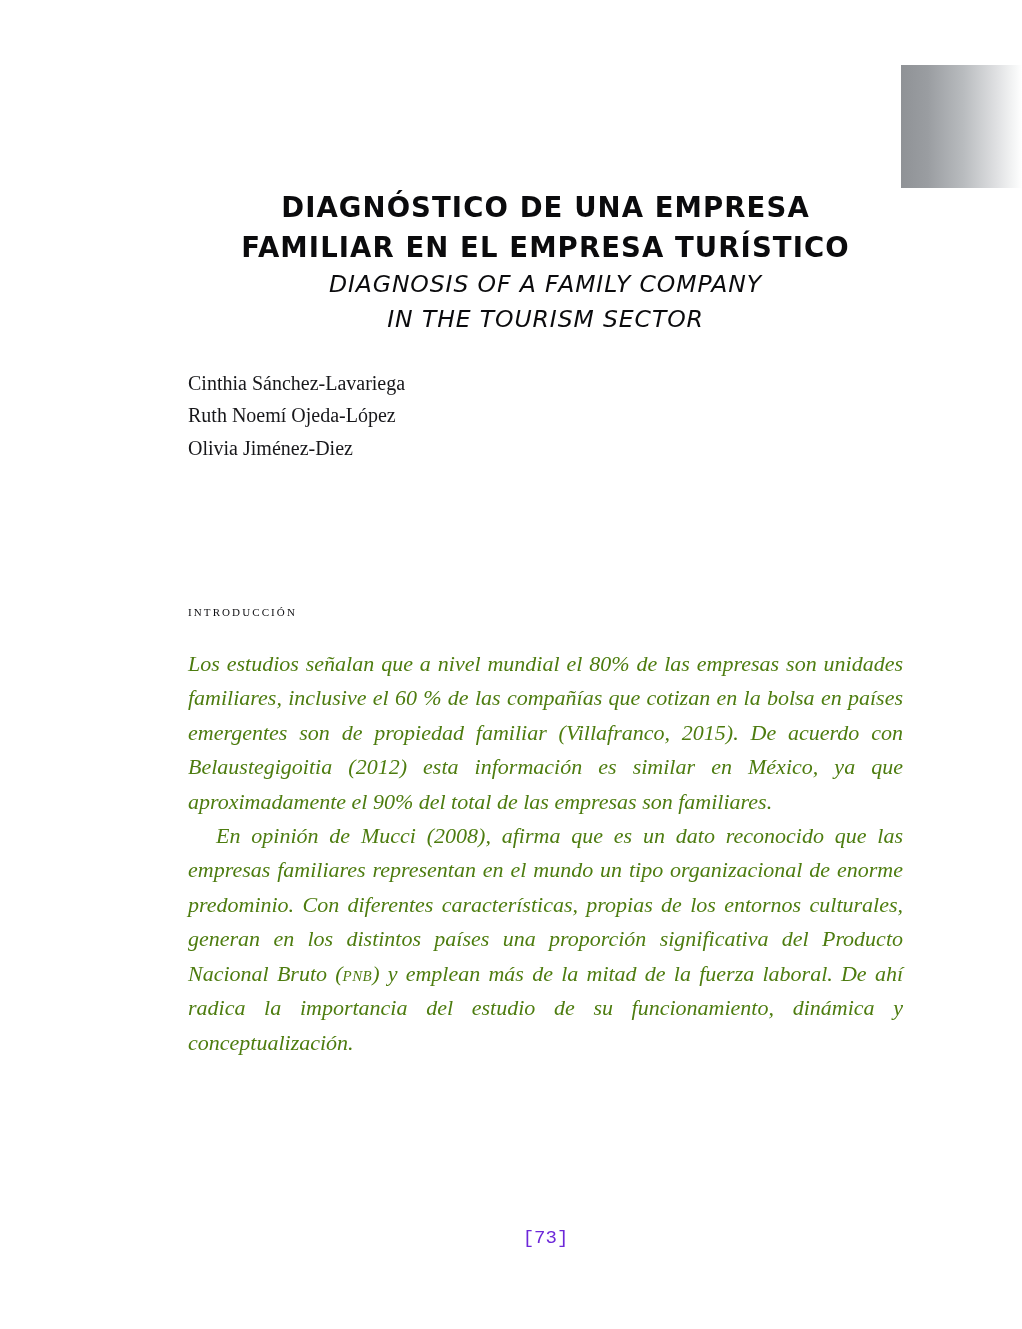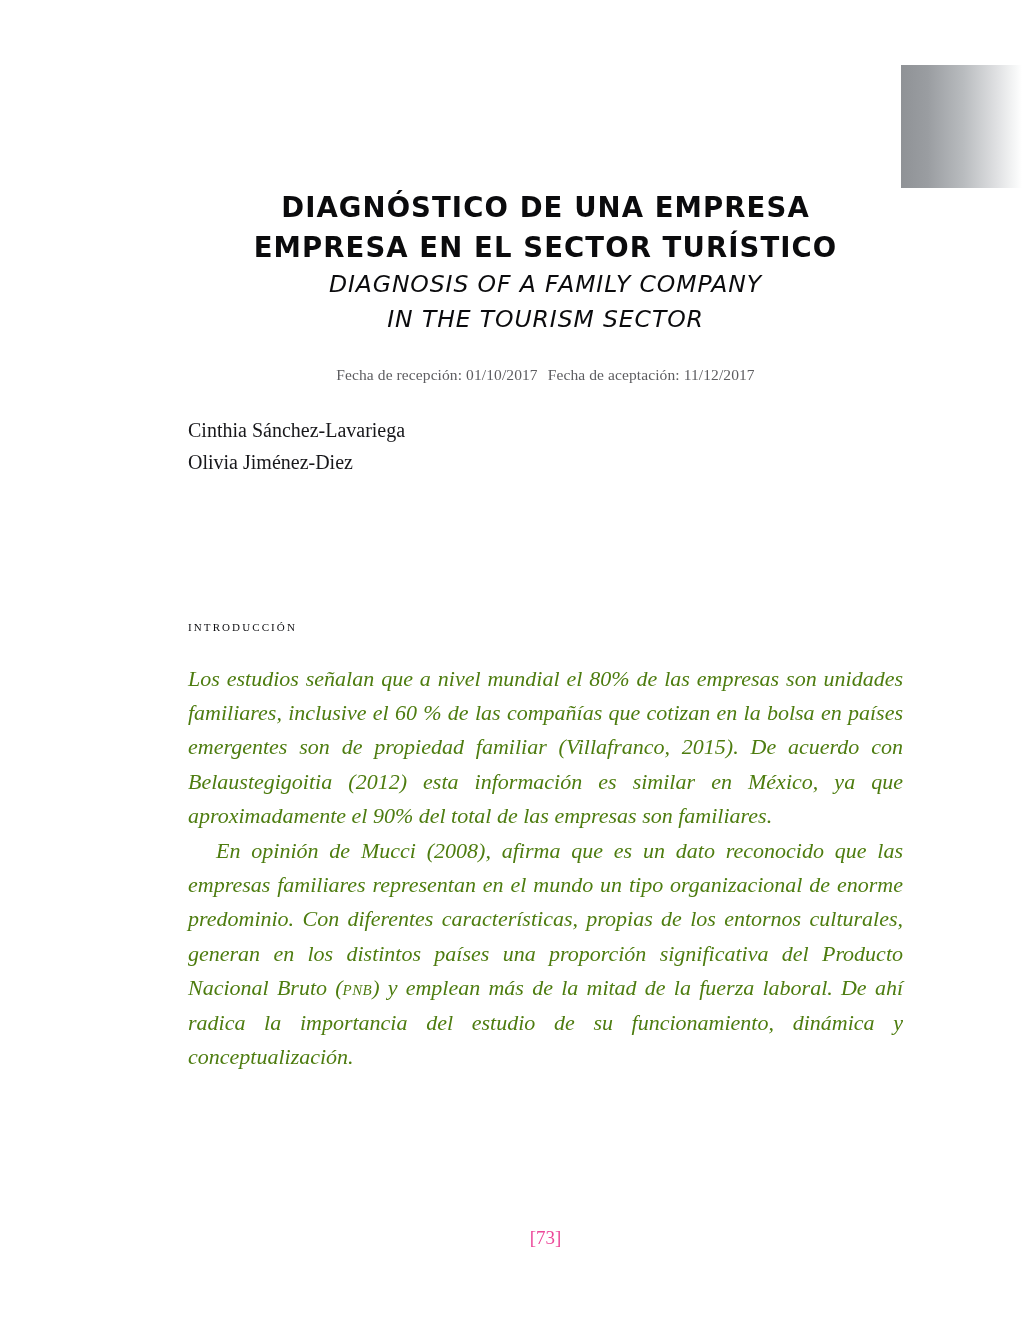--- a/index.html
+++ b/index.html
@@ -127,47 +127,45 @@
     margin-top: 42px;
   }
 
   
   #page-folio {
     position: absolute;
     left: 0;
     top: 1215px;
     width: 715px;
     text-align: center;
-    font-family: Liberation Serif, serif;
+    font-family: Liberation Mono, monospace;
     font-size: 19px;
-    color: #ec4899;
+    color: #6d28d9;
   }
 </style>
 </head>
 <body>
 
 <div id="corner-gradient"></div>
 
 <div id="page">
 
   <div id="title-block">
     <div class="main-title">DIAGNÓSTICO DE UNA EMPRESA</div>
-    <div class="main-title">EMPRESA EN EL SECTOR TURÍSTICO</div>
+    <div class="main-title">FAMILIAR EN EL EMPRESA TURÍSTICO</div>
     <div id="subtitle-block">
       <div class="sub-title">DIAGNOSIS OF A FAMILY COMPANY</div>
       <div class="sub-title">IN THE TOURISM SECTOR</div>
     </div>
   </div>
 
-  <div id="dates-line">
-    <span>Fecha de recepción: 01/10/2017</span><span class="gap"></span><span>Fecha de aceptación: 11/12/2017</span>
-  </div>
 
   <div id="authors-block">
     <div class="author-name">Cinthia Sánchez-Lavariega</div>
+    <div class="author-name">Ruth Noemí Ojeda-López</div>
     <div class="author-name">Olivia Jiménez-Diez</div>
   </div>
 
   <div id="section-heading">INTRODUCCIÓN</div>
 
   <p id="para-1" class="body-para">Los estudios señalan que a nivel mundial el 80% de las empresas son unidades familiares, inclusive el 60 % de las compañías que cotizan en la bolsa en países emergentes son de propiedad familiar (Villafranco, 2015). De acuerdo con Belaustegigoitia (2012) esta información es similar en México, ya que aproximadamente el 90% del total de las empresas son familiares.</p>
 
   <p id="para-2" class="body-para"><span>En opinión de Mucci (2008), afirma que es un dato reconocido que las empresas familiares representan en el mundo un tipo organizacional de enorme predominio. Con diferentes características, propias de los entornos culturales, generan en los distintos países una proporción significativa del Producto Nacional Bruto (</span><span class="smallcaps">PNB</span><span>) y emplean más de la mitad de la fuerza laboral. De ahí radica la importancia del estudio de su funcionamiento, dinámica y conceptualización.</span></p>
 
   <div id="page-folio">[73]</div>

